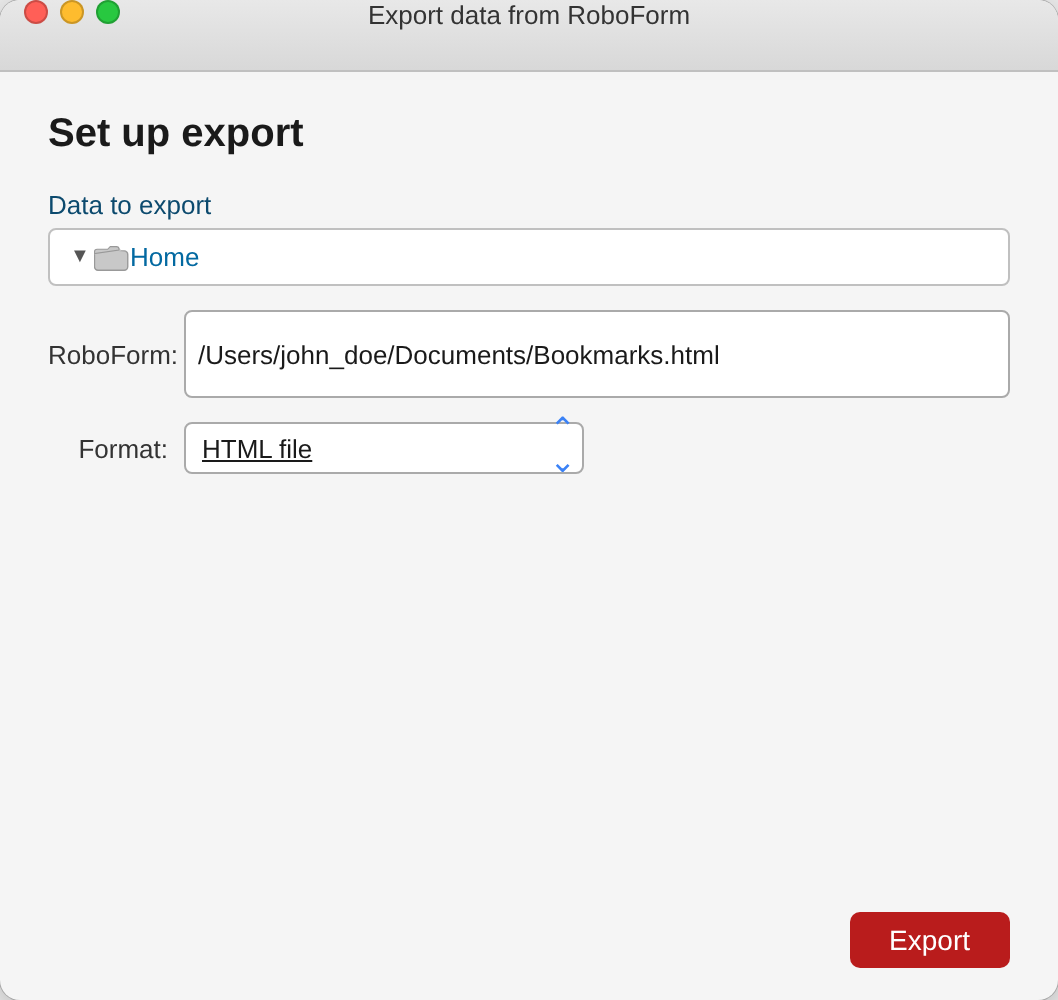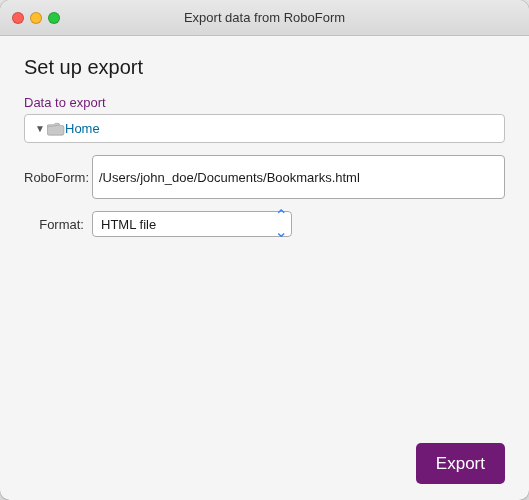--- a/index.html
+++ b/index.html
@@ -28,21 +28,21 @@
       display: flex;
       flex-direction: column;
       overflow: hidden;
     }
 
     .titlebar {
       height: 36px;
       background: linear-gradient(to bottom, #e8e8e8, #d8d8d8);
       border-bottom: 1px solid #c0c0c0;
       display: flex;
-      align-items: center;
+      align-items: flex-start;
       padding: 0 12px;
       position: relative;
       border-radius: 10px 10px 0 0;
       flex-shrink: 0;
     }
 
     .traffic-lights {
       display: flex;
       gap: 6px;
       align-items: center;
@@ -71,29 +71,29 @@
     .content {
       flex: 1;
       padding: 20px 24px 16px 24px;
       display: flex;
       flex-direction: column;
       gap: 12px;
     }
 
     .page-title {
       font-size: 20px;
-      font-weight: 400;
+      font-weight: 700;
       color: #1a1a1a;
       margin-bottom: 4px;
     }
 
     .section-label {
       font-size: 13px;
       font-weight: 500;
-      color: #701a75;
+      color: #0c4a6e;
       margin-bottom: 4px;
     }
 
     .tree-container {
       border: 1px solid #c0c0c0;
       border-radius: 4px;
       background: #fff;
       flex: 1;
       overflow-y: auto;
       padding: 4px 0;
@@ -177,20 +177,21 @@
       border: 1px solid #aaa;
       border-radius: 4px;
       padding: 0 24px 0 8px;
       font-size: 13px;
       background: #fff;
       color: #1a1a1a;
       appearance: none;
       -webkit-appearance: none;
       cursor: pointer;
       outline: none;
+      text-decoration: underline;
     }
 
     .select-arrow {
       position: absolute;
       right: 4px;
       top: 50%;
       transform: translateY(-50%);
       pointer-events: none;
       color: #3b82f6;
       font-size: 16px;
@@ -203,26 +204,26 @@
     .bottom-bar {
       display: flex;
       justify-content: flex-end;
       align-items: center;
       padding: 10px 24px 16px 24px;
       gap: 10px;
       flex-shrink: 0;
     }
 
     .btn-primary {
-      height: 41px;
+      height: 28px;
       padding: 0 20px;
-      background: #701a75;
+      background: #b91c1c;
       border: none;
       border-radius: 5px;
-      font-size: 17px;
+      font-size: 14px;
       color: #fff;
       cursor: pointer;
       font-weight: 500;
     }
 
     .btn-secondary {
       height: 28px;
       padding: 0 20px;
       background: linear-gradient(to bottom, #f5f5f5, #e0e0e0);
       border: 1px solid #aaa;

